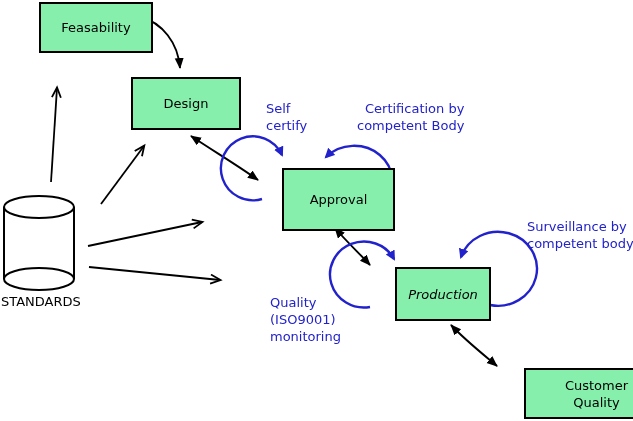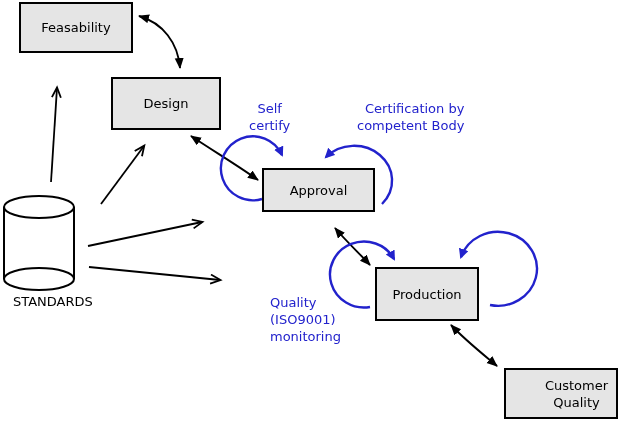--- a/index.html
+++ b/index.html
@@ -12,50 +12,50 @@
     overflow: hidden;
   }
   .layer {
     position: absolute;
     left: 0; top: 0;
   }
   .node {
     position: absolute;
     box-sizing: border-box;
     border: 2px solid var(--line, #000);
-    background: #e5e5e5;
+    background: #86efac;
     display: flex;
     align-items: center;
     justify-content: center;
     text-align: center;
     font-size: 13px;
     color: var(--line, #000);
     line-height: 17px;
+    margin-left: 20px;
   }
   #box-feasability { left: 19px;  top: 2px;   width: 114px; height: 51px; }
   #box-design      { left: 111px; top: 77px;  width: 110px; height: 53px; }
-  #box-approval    { left: 262px; top: 168px; width: 113px; height: 44px; }
-  #box-production  { left: 375px; top: 267px; width: 104px; height: 54px; }
+  #box-approval    { left: 262px; top: 168px; width: 113px; height: 63px; }
+  #box-production  { left: 375px; top: 267px; width: 96px; height: 54px; font-style: italic; }
   #box-feedback    { left: 504px; top: 368px; width: 114px; height: 51px; padding-left: 31px; }
   .ann {
     position: absolute;
     color: var(--accent, #2222cc);
     font-size: 13px;
     line-height: 17px;
     white-space: nowrap;
   }
-  #ann-self    { left: 249px; top: 100px; text-align: center; }
+  #ann-self    { left: 266px; top: 100px; }
   #ann-cert    { left: 357px; top: 100px; text-align: right; }
   #ann-surv    { left: 527px; top: 218px; }
   #ann-quality { left: 270px; top: 294px; }
   .plain-label {
     position: absolute;
     color: var(--line, #000);
     font-size: 13px;
-    padding-left: 12px;
   }
   #label-standards { left: 1px; top: 294px; }
   svg .blk  { stroke: var(--line, #000); fill: none; }
   svg .blue { stroke: var(--accent, #2222cc); fill: none; }
 </style>
 </head>
 <body>
 
 <div class="stage" style="--accent: #2222cc; --line: #000000; --bg: #ffffff;">
 
@@ -123,19 +123,23 @@
   <div class="plain-label" id="label-standards">STANDARDS</div>
 
   <div class="ann" id="ann-self">
     <div>Self</div>
     <div>certify</div>
   </div>
   <div class="ann" id="ann-cert">
     <div>Certification by</div>
     <div>competent Body</div>
   </div>
+  <div class="ann" id="ann-surv">
+    <div>Surveillance by</div>
+    <div>competent body</div>
+  </div>
   <div class="ann" id="ann-quality">
     <div>Quality</div>
     <div>(ISO9001)</div>
     <div>monitoring</div>
   </div>
 
 </div>
 
 </body></html>

